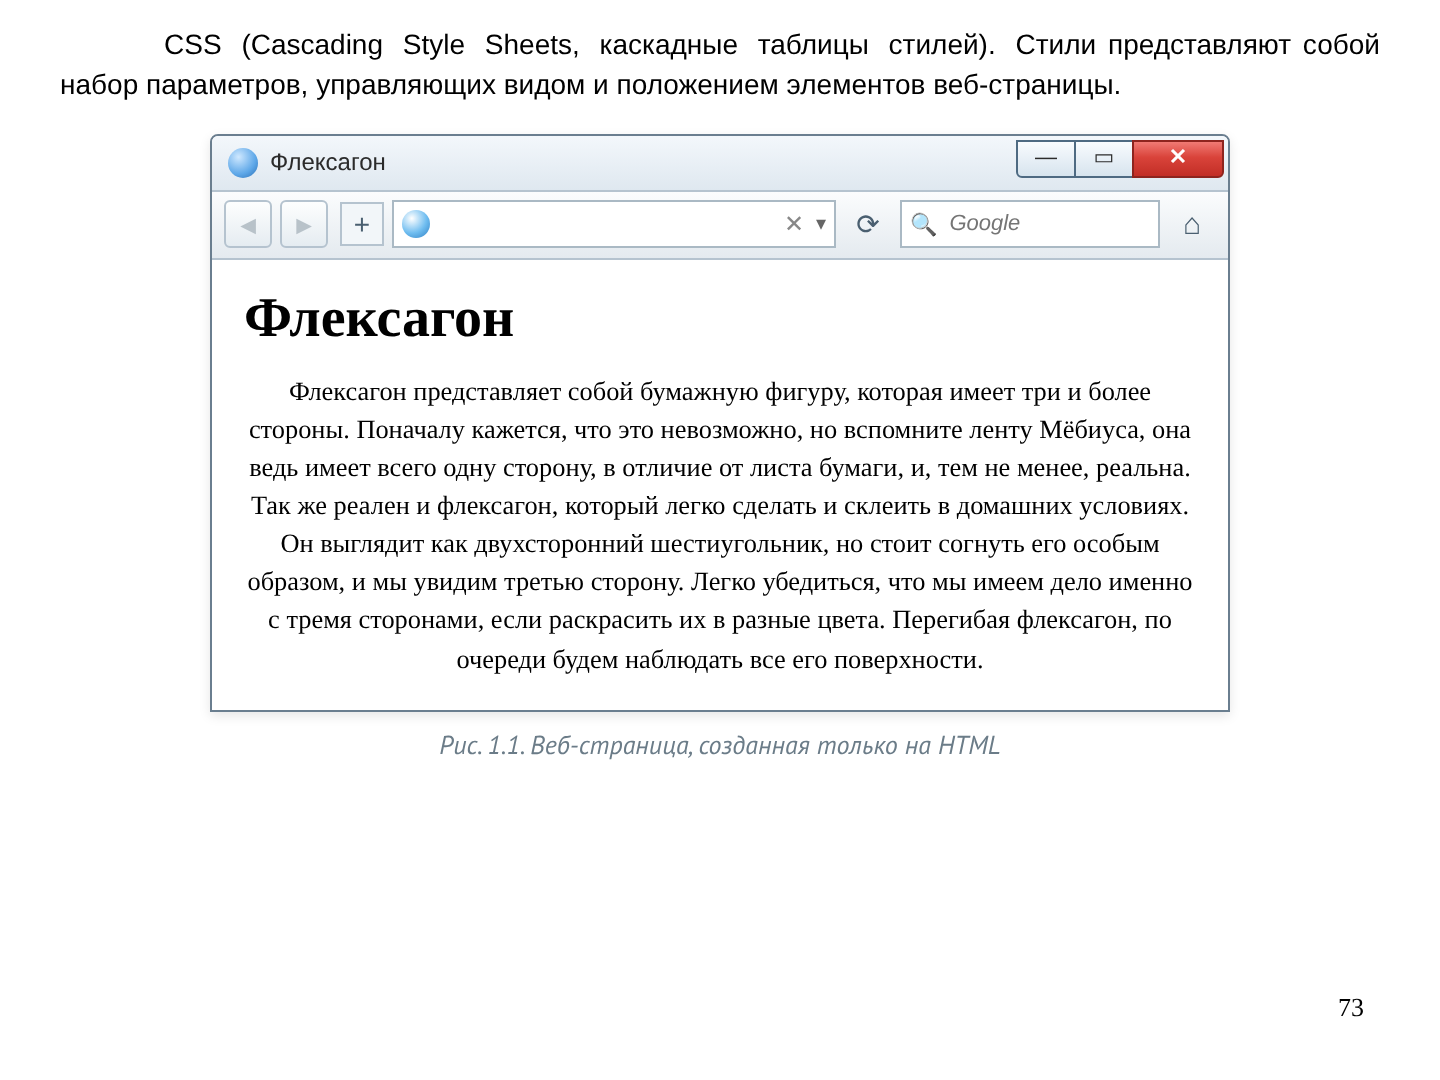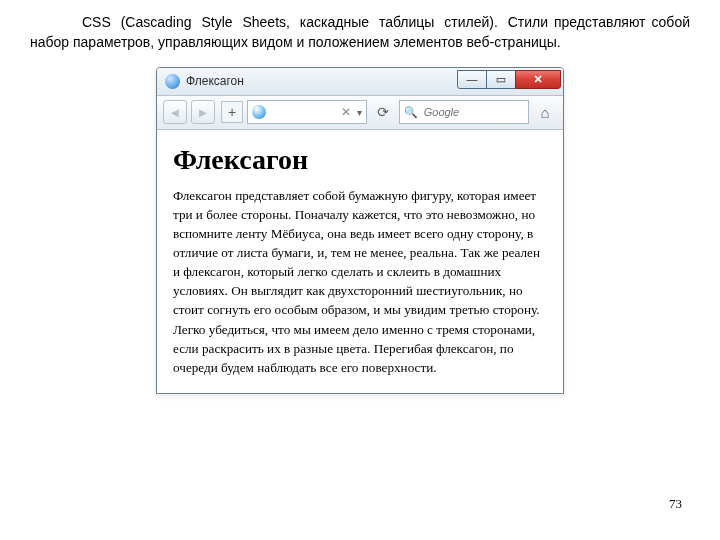--- a/index.html
+++ b/index.html
@@ -14,21 +14,21 @@
   .intro {
     padding: 12px 30px 0 30px;
     font-size: 14px;
     line-height: 1.45;
     color: #000;
     text-align: justify;
   }
   .intro .firstline { word-spacing: 4px; }
   .figure {
     margin: 14px auto 0 auto;
-    width: 408px;
+    width: 510px;
   }
   
   .win {
     width: 100%;
     border: 1px solid #6a7e8f;
     border-radius: 4px 4px 0 0;
     background: #fff;
     box-shadow: 0 2px 6px rgba(0,0,0,0.1);
   }
   .titlebar {
@@ -148,20 +148,21 @@
     font-size: 28px;
     font-weight: bold;
     margin: 4px 0 10px 0;
   }
   .content p {
     font-family: "Times New Roman", serif;
     font-size: 13.2px;
     line-height: 1.45;
     margin:0;
     color:#000;
+    text-align:center;
   }
   .caption {
     text-align:center;
     font-style: italic;
     color:#6b7c88;
     font-family: "PT Sans", Arial, sans-serif;
     font-size:13px;
     margin-top:8px;
   }
   .pagenum {
@@ -208,15 +209,16 @@
         <span class="mag">🔍</span>
         <input placeholder="Google" style="">
       </div>
       <div class="home">⌂</div>
     </div>
     <div class="content">
       <h1>Флексагон</h1>
       <p>Флексагон представляет собой бумажную фигуру, которая имеет три и более стороны. Поначалу кажется, что это невозможно, но вспомните ленту Мёбиуса, она ведь имеет всего одну сторону, в отличие от листа бумаги, и, тем не менее, реальна. Так же реален и флексагон, который легко сделать и склеить в домашних условиях. Он выглядит как двухсторонний шестиугольник, но стоит согнуть его особым образом, и мы увидим третью сторону. Легко убедиться, что мы имеем дело именно с тремя сторонами, если раскрасить их в разные цвета. Перегибая флексагон, по очереди будем наблюдать все его поверхности.</p>
     </div>
   </div>
+  <div class="caption">Рис. 1.1. Веб-страница, созданная только на HTML</div>
 </div>
 
 <div class="pagenum">73</div>
 
 </body></html>

